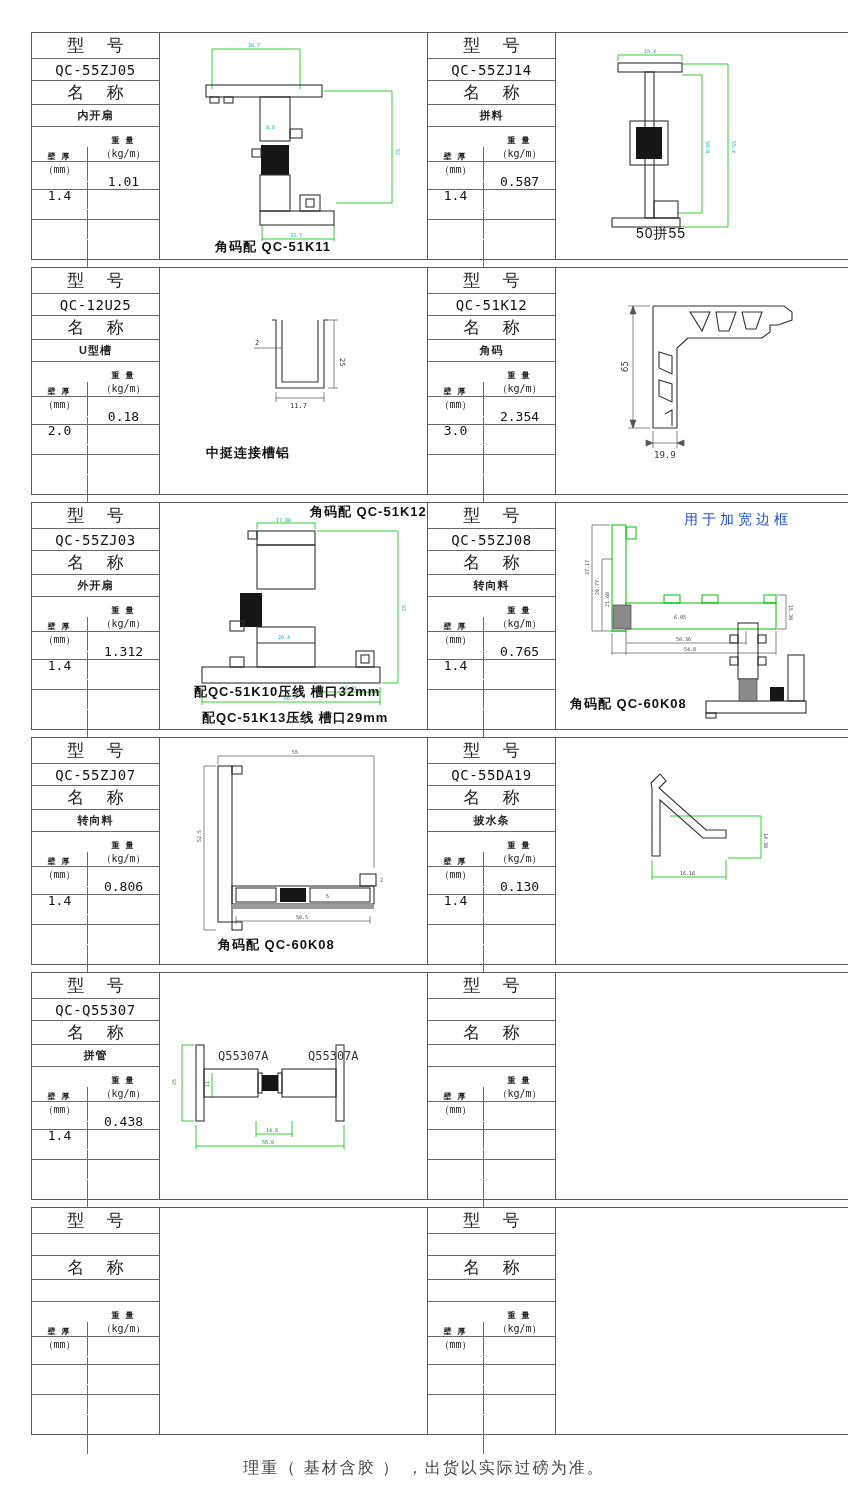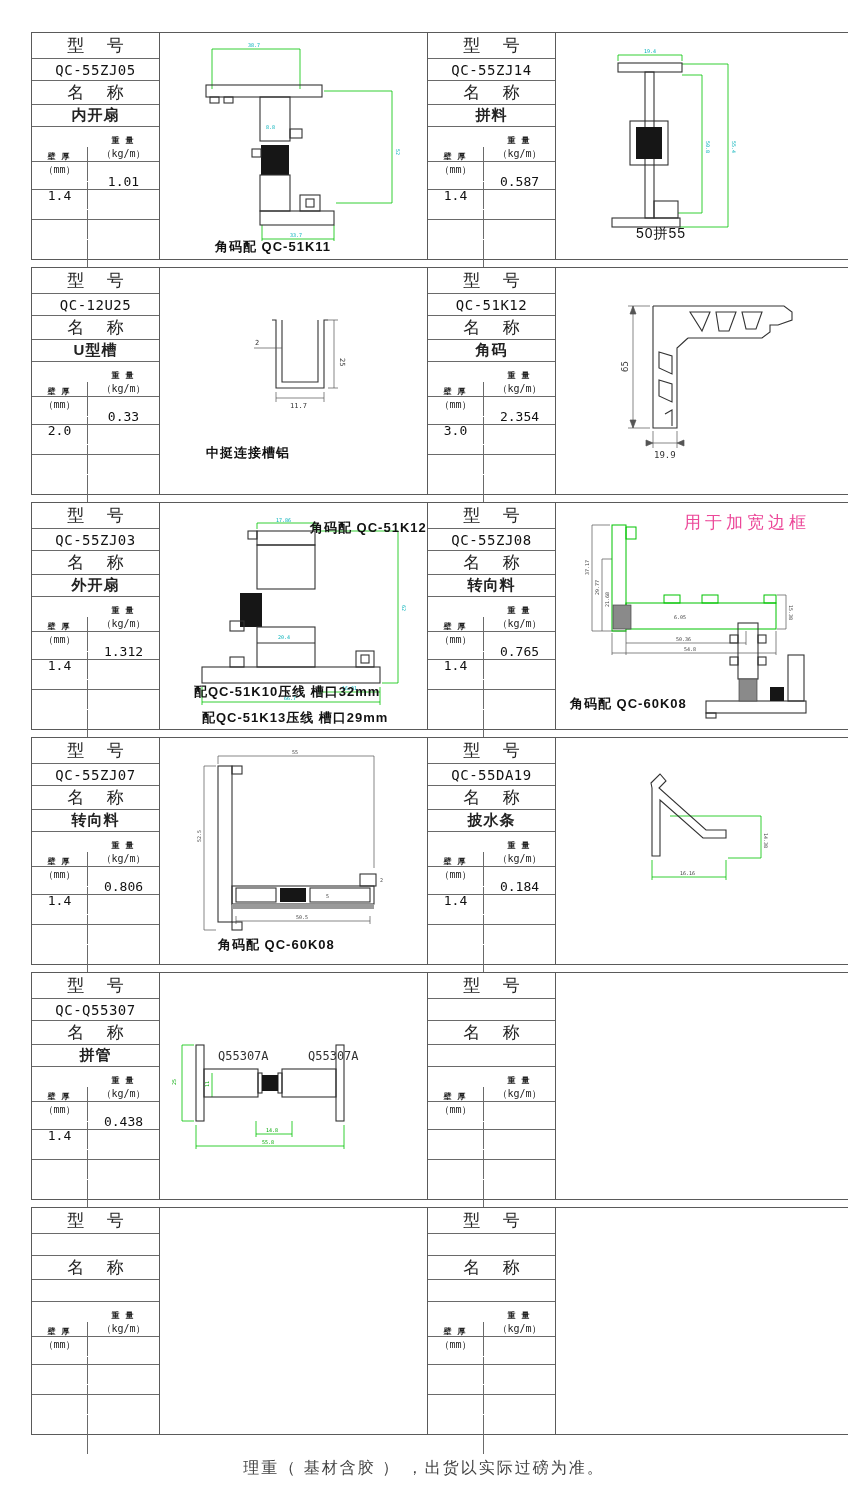--- a/index.html
+++ b/index.html
@@ -4,34 +4,34 @@
 <style>
   html,body{margin:0;padding:0;background:#fff;}
   body{width:848px;height:1501px;position:relative;font-family:"Liberation Sans",sans-serif;color:#222;}
   .card{position:absolute;width:435px;height:228px;border:1px solid #5a5a5a;background:#fff;display:flex;box-sizing:border-box;}
   .info{width:128px;border-right:1px solid #5a5a5a;display:flex;flex-direction:column;box-sizing:border-box;}
   .row{border-bottom:1px solid #6a6a6a;box-sizing:border-box;display:flex;align-items:center;justify-content:center;}
   .row.last{border-bottom:none;flex:1;}
   .hd{height:30px;font-size:17px;letter-spacing:9px;padding-left:9px;color:#222;font-weight:400;}
   .hd.sm{height:25px;}
   .mv{height:25px;font-family:"DejaVu Sans Mono",monospace;font-size:14px;letter-spacing:.5px;color:#111;}
-  .nv{height:25px;font-size:15px;font-weight:bold;letter-spacing:1px;}
+  .nv{height:25px;font-size:11px;font-weight:bold;letter-spacing:1px;}
   .th{height:35px;padding:0;}
   .vr{height:28px;padding:0;}
   .vr2{height:30px;padding:0;}
   .c{height:100%;display:flex;flex-direction:column;align-items:center;justify-content:center;box-sizing:border-box;}
   .c.a{width:56px;border-right:1px solid #6a6a6a;margin-top:39px;}
   .c.b{flex:1;justify-content:flex-end;}
   .th b{font-size:8px;letter-spacing:2px;}
   .th span{font-size:10px;font-family:"DejaVu Sans Mono",monospace;margin-top:1px;}
   .val{font-family:"DejaVu Sans Mono",monospace;font-size:13px;color:#111;}
   .draw{flex:1;position:relative;overflow:hidden;}
   .draw svg{position:absolute;left:0;top:0;}
   .cap{position:absolute;font-size:13px;font-weight:bold;letter-spacing:1px;color:#111;white-space:nowrap;}
-  .note-big{position:absolute;font-size:17px;letter-spacing:4px;color:#ec4899;white-space:nowrap;text-align:right;}
+  .note-big{position:absolute;font-size:14px;letter-spacing:4px;color:#1d4ed8;white-space:nowrap;text-align:right;}
   .plabel{position:absolute;font-size:12px;font-family:"DejaVu Sans Mono",monospace;color:#333;white-space:nowrap;}
   .foot{position:absolute;top:1458px;left:0;width:100%;text-align:center;font-size:16px;letter-spacing:2px;color:#444;}
   
   g.pro{stroke:#333;fill:none;stroke-width:1.1px;}
   g.pro .h{fill:#161616;stroke:none;}
   g.grn{stroke:#00c300;fill:none;stroke-width:1px;}
   g.dim{stroke:#00c300;fill:none;stroke-width:.8px;}
   g.dimk{stroke:#555;fill:none;stroke-width:.7px;}
   .hg{fill:#8a8a8a;stroke:#444;stroke-width:.7px;}
   svg text{font-family:"DejaVu Sans Mono",monospace;stroke:none;}
@@ -171,21 +171,21 @@
           <b>壁 厚</b>
           <span>（mm）</span>
         </div>
       <div class="c b">
           <b>重 量</b>
           <span>（kg/m）</span>
         </div>
     </div>
     <div class="row vr">
       <div class="c a val">2.0</div>
-      <div class="c b val">0.33</div>
+      <div class="c b val">0.18</div>
     </div>
     <div class="row vr2">
         <div class="c a"></div>
         <div class="c b"></div>
       </div>
     <div class="row last">
         <div class="c a" style="height:100%"></div>
         <div class="c b" style="height:100%"></div>
       </div>
   </div>
@@ -325,21 +325,21 @@
         <rect x="42" y="164" width="178" height="16"></rect>
         <rect x="196" y="148" width="18" height="16"></rect>
           <rect x="201" y="152" width="8" height="8"></rect>
       </g>
       <text class="ct" x="116" y="19">17.86</text>
       <text class="ct" x="118" y="136">20.4</text>
       <text class="ct" x="242" y="102" transform="rotate(90 242 102)">62</text>
       <text class="ct" x="124" y="197">66.7</text>
       <text class="ct" x="182" y="187">16.01</text>
     </svg>
-    <div class="cap" style="left:150px;top:16px">角码配  QC-51K12</div>
+    <div class="cap" style="left:150px;top:0">角码配  QC-51K12</div>
     <div class="cap" style="left:34px;top:180px">配QC-51K10压线  槽口32mm</div>
     <div class="cap" style="left:42px;top:206px">配QC-51K13压线  槽口29mm</div>
   </div>
 </div>
 
 <div class="card" style="left:427px;top:502px">
   <div class="info">
     <div class="row hd">型 号</div>
     <div class="row mv">QC-55ZJ08</div>
     <div class="row hd sm">名 称</div>
@@ -493,21 +493,21 @@
           <b>壁 厚</b>
           <span>（mm）</span>
         </div>
       <div class="c b">
           <b>重 量</b>
           <span>（kg/m）</span>
         </div>
     </div>
     <div class="row vr">
       <div class="c a val">1.4</div>
-      <div class="c b val">0.184</div>
+      <div class="c b val">0.130</div>
     </div>
     <div class="row vr2">
         <div class="c a"></div>
         <div class="c b"></div>
       </div>
     <div class="row last">
         <div class="c a" style="height:100%"></div>
         <div class="c b" style="height:100%"></div>
       </div>
   </div>

